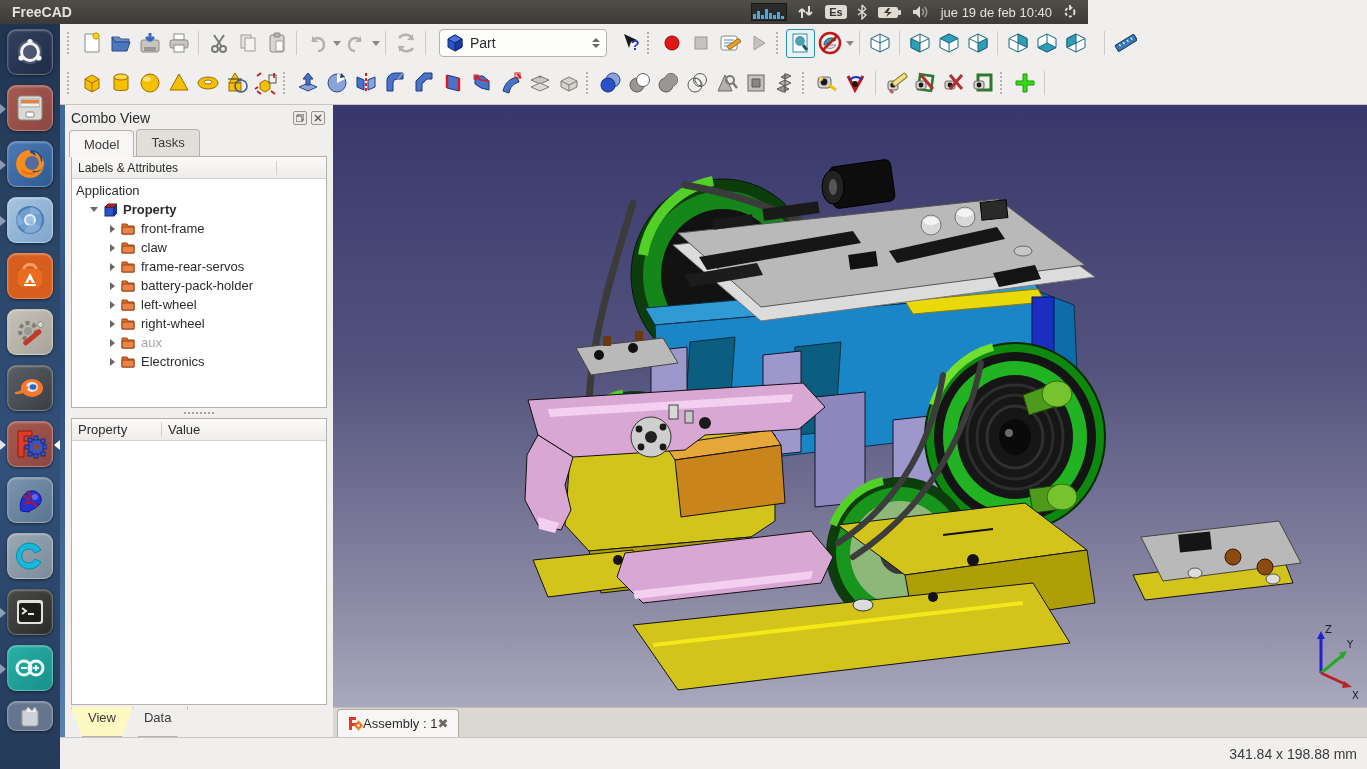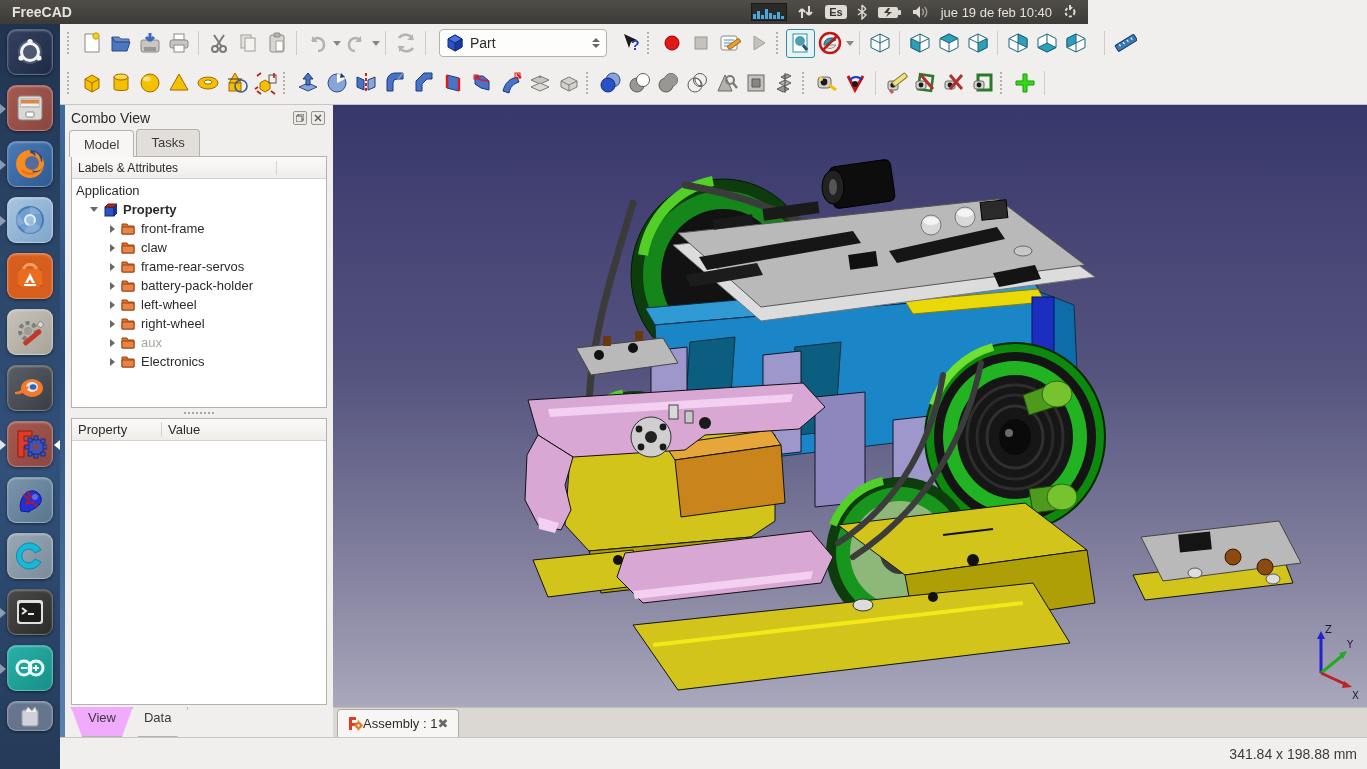--- a/index.html
+++ b/index.html
@@ -60,21 +60,21 @@
   .tri-d{width:0;height:0;border-left:4px solid transparent;border-right:4px solid transparent;border-top:5px solid #6b6862}
   .indent1{padding-left:14px}.indent2{padding-left:32px}
   .splitter{height:10px;display:flex;align-items:center;justify-content:center}
   .splitter i{width:30px;border-top:2px dotted #a9a6a0}
   .propbox{margin:0 6px;border:1px solid #b5b2ac;background:#fff;flex:1;display:flex;flex-direction:column}
   .prophdr{display:flex;border-bottom:1px solid #d5d2cd;background:linear-gradient(#fbfaf9,#efedea);flex:0 0 22px;align-items:center}
   .prophdr .c1{padding-left:6px;width:90px;border-right:1px solid #d5d2cd}
   .prophdr .c2{padding-left:6px}
   .bottabs{display:flex;padding:2px 0 0 6px;height:32px}
   .btab{position:relative;padding:3px 16px 6px;font-size:13px;color:#3a3a3a;background:#f0efed;border:1px solid #b5b2ac;border-top:none;clip-path:polygon(0 0,100% 0,82% 100%,18% 100%);margin-right:-6px}
-  .btab.active{background:#f0abfc;z-index:2}
+  .btab.active{background:#fef9c3;z-index:2}
 
   
   #viewport{position:absolute;left:333px;top:105px;width:1034px;height:602px;background:linear-gradient(180deg,var(--viewport-top) 0%,#55547f 45%,#8886a2 80%,var(--viewport-bottom) 100%);z-index:20;overflow:hidden}
   #doctabs{position:absolute;left:333px;top:707px;width:1034px;height:30px;background:#dbd8d3;border-top:1px solid #c1beb8;display:flex;align-items:flex-end;z-index:25}
   .doctab{display:flex;align-items:center;background:#f7f6f4;border:1px solid #aeaaa4;border-bottom:none;border-radius:4px 4px 0 0;height:28px;padding:0 10px;margin-left:4px;font-size:13px}
   .doctab .x{color:#6b6862;font-weight:bold;font-size:13px}
   #statusbar{position:absolute;left:60px;top:737px;width:1307px;height:32px;background:#f0efed;border-top:1px solid #c9c6c1;display:flex;align-items:center;justify-content:flex-end;padding-right:10px;z-index:30;font-size:14px;color:#3a3a3a}
 
   svg{display:block}
 </style>

